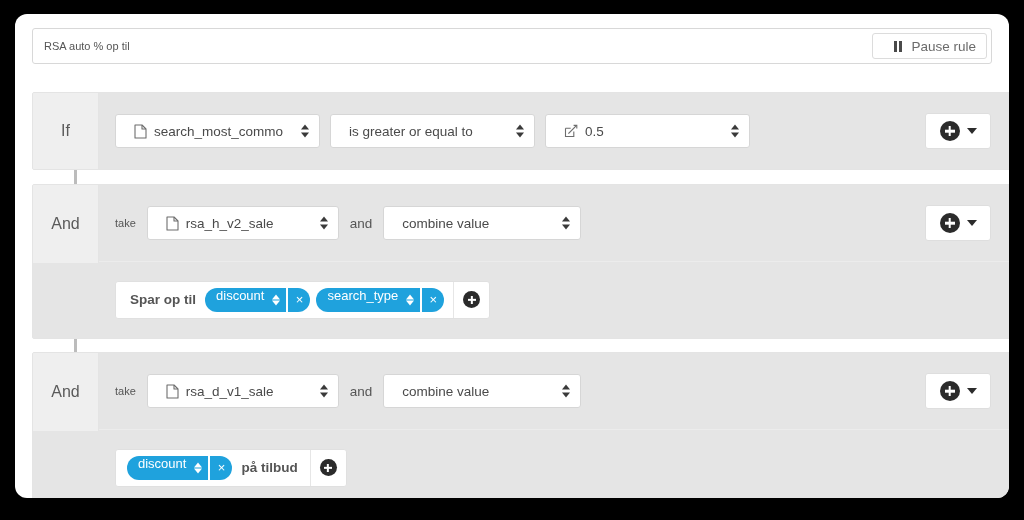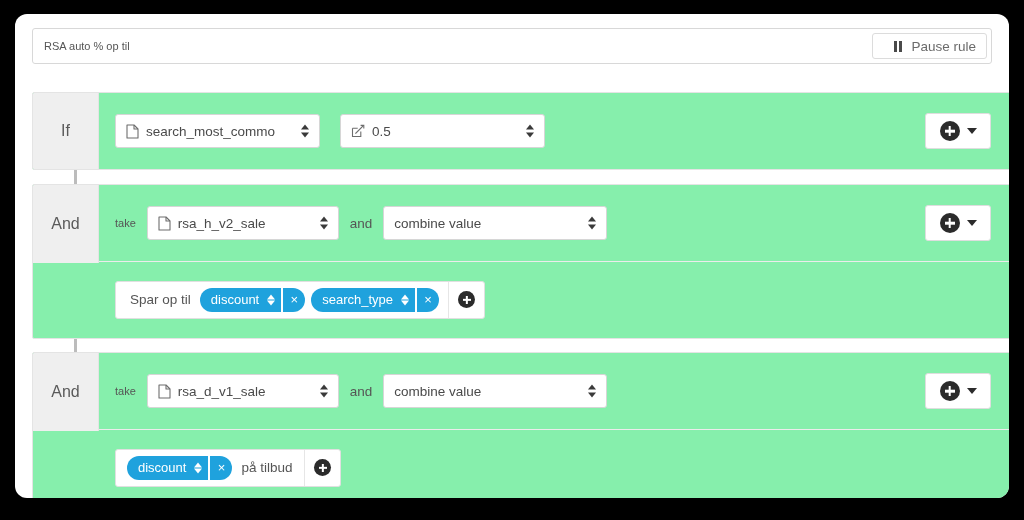--- a/index.html
+++ b/index.html
@@ -68,21 +68,21 @@
     background: #bcbcbc;
   }
 
   
   .block {
     position: absolute;
     left: 17px;
     width: 983px;
     border: 1px solid #e4e4e4;
     border-radius: 2px;
-    background: #86efac;
+    background: #e5e5e5;
     display: flex;
     overflow: hidden;
   }
   .block.b-if  { top: 78px;  height: 78px; }
   .block.b-a1  { top: 170px; height: 155px; }
   .block.b-a2  { top: 338px; height: 155px; }
 
   .op-label {
     width: 66px;
     background: #efefef;
@@ -111,21 +111,21 @@
   .filler { flex: 1; }
 
   
   .sel {
     position: relative;
     height: 34px;
     border: 1px solid #d6d6d6;
     border-radius: 3px;
     background: #fff;
     display: flex; align-items: center;
-    padding: 0 26px 0 10px;
+    padding: 0 26px 0 18px;
     font-size: 13.5px; color: #4a4a4a;
     cursor: pointer;
     white-space: nowrap;
     overflow: hidden;
   }
   .sel .txt { overflow: hidden; text-overflow: clip; }
   .sel .ico { margin-right: 7px; display: inline-flex; flex: 0 0 auto; }
   .updown {
     position: absolute; right: 9px; top: 50%;
     transform: translateY(-50%);
@@ -136,21 +136,21 @@
     border-left: 4.5px solid transparent;
     border-right: 4.5px solid transparent;
   }
   .updown:before { top: 1px;  border-bottom: 5px solid #3a3a3a; }
   .updown:after  { bottom: 1px; border-top: 5px solid #3a3a3a; }
 
   .w-field   { width: 205px; }
   .w-cmp     { width: 205px; }
   .w-val     { width: 205px; }
   .w-take    { width: 192px; }
-  .w-combine { width: 224px; }
+  .w-combine { width: 198px; }
 
   .lbl-small { font-size: 11px; color: #555; margin: 0 11px 0 0; }
   .lbl-mid   { font-size: 13.5px; color: #555; margin: 0 11px; }
 
   
   .add-wrap {
     width: 66px; height: 36px;
     margin-right: 23px;
     border: 1px solid #dedede;
     border-radius: 3px;
@@ -179,32 +179,32 @@
 
   
   .tagbar {
     height: 38px;
     border: 1px solid #e0e0e0;
     border-radius: 3px;
     background: #fff;
     display: inline-flex; align-items: center;
     padding: 0 0 0 8px;
   }
-  .plain-txt { font-size: 13.5px; color: #555; padding: 0 6px; white-space: nowrap; }
+  .plain-txt { font-size: 13.5px; color: #555; padding: 0 6px; white-space: nowrap; font-weight: bold; }
   .tag {
     display: inline-flex; align-items: stretch;
     height: 24px;
     background: #1fa2dd;
     border-radius: 12px;
     margin: 0 3px;
     overflow: hidden;
     color: #fff;
   }
   .tag .tag-sel {
-    display: inline-flex; align-items: center;
+    display: inline-flex; 
     padding: 0 22px 0 11px;
     font-size: 13px; color: #fff;
     position: relative;
     cursor: pointer;
     white-space: nowrap;
   }
   .tag .tag-sel .updown:before { border-bottom-color: #fff; }
   .tag .tag-sel .updown:after  { border-top-color: #fff; }
   .tag .tag-sel .updown { right: 6px; width: 8px; height: 13px; }
   .tag .tag-sel .updown:before, .tag .tag-sel .updown:after {
@@ -257,20 +257,24 @@
               <path d="M1 1h7l4 4v9H1z" fill="#fff" stroke="#6d6d6d" stroke-width="1.1" stroke-linejoin="round"></path>
               <path d="M8 1v4h4" fill="none" stroke="#6d6d6d" stroke-width="1.1" stroke-linejoin="round"></path>
             </svg>
           </span>
           <span class="txt">search_most_commo</span>
           <span class="updown"></span>
         </div>
 
         <span style="width:10px"></span>
 
+        <div class="sel w-cmp">
+          <span class="txt">is greater or equal to</span>
+          <span class="updown"></span>
+        </div>
 
         <span style="width:10px"></span>
 
         <div class="sel w-val">
           <span class="ico">
             <svg width="14" height="14" viewBox="0 0 14 14">
               <path d="M1.5 4.2v8.3h8.3V7.4" fill="none" stroke="#6d6d6d" stroke-width="1.1"></path>
               <path d="M1.5 4.2h5.2" fill="none" stroke="#6d6d6d" stroke-width="1.1"></path>
               <path d="M4.4 9.6L12.6 1.4" stroke="#6d6d6d" stroke-width="1.2"></path>
               <path d="M9.6 1.4h3.2v3.2" fill="none" stroke="#6d6d6d" stroke-width="1.1"></path>

